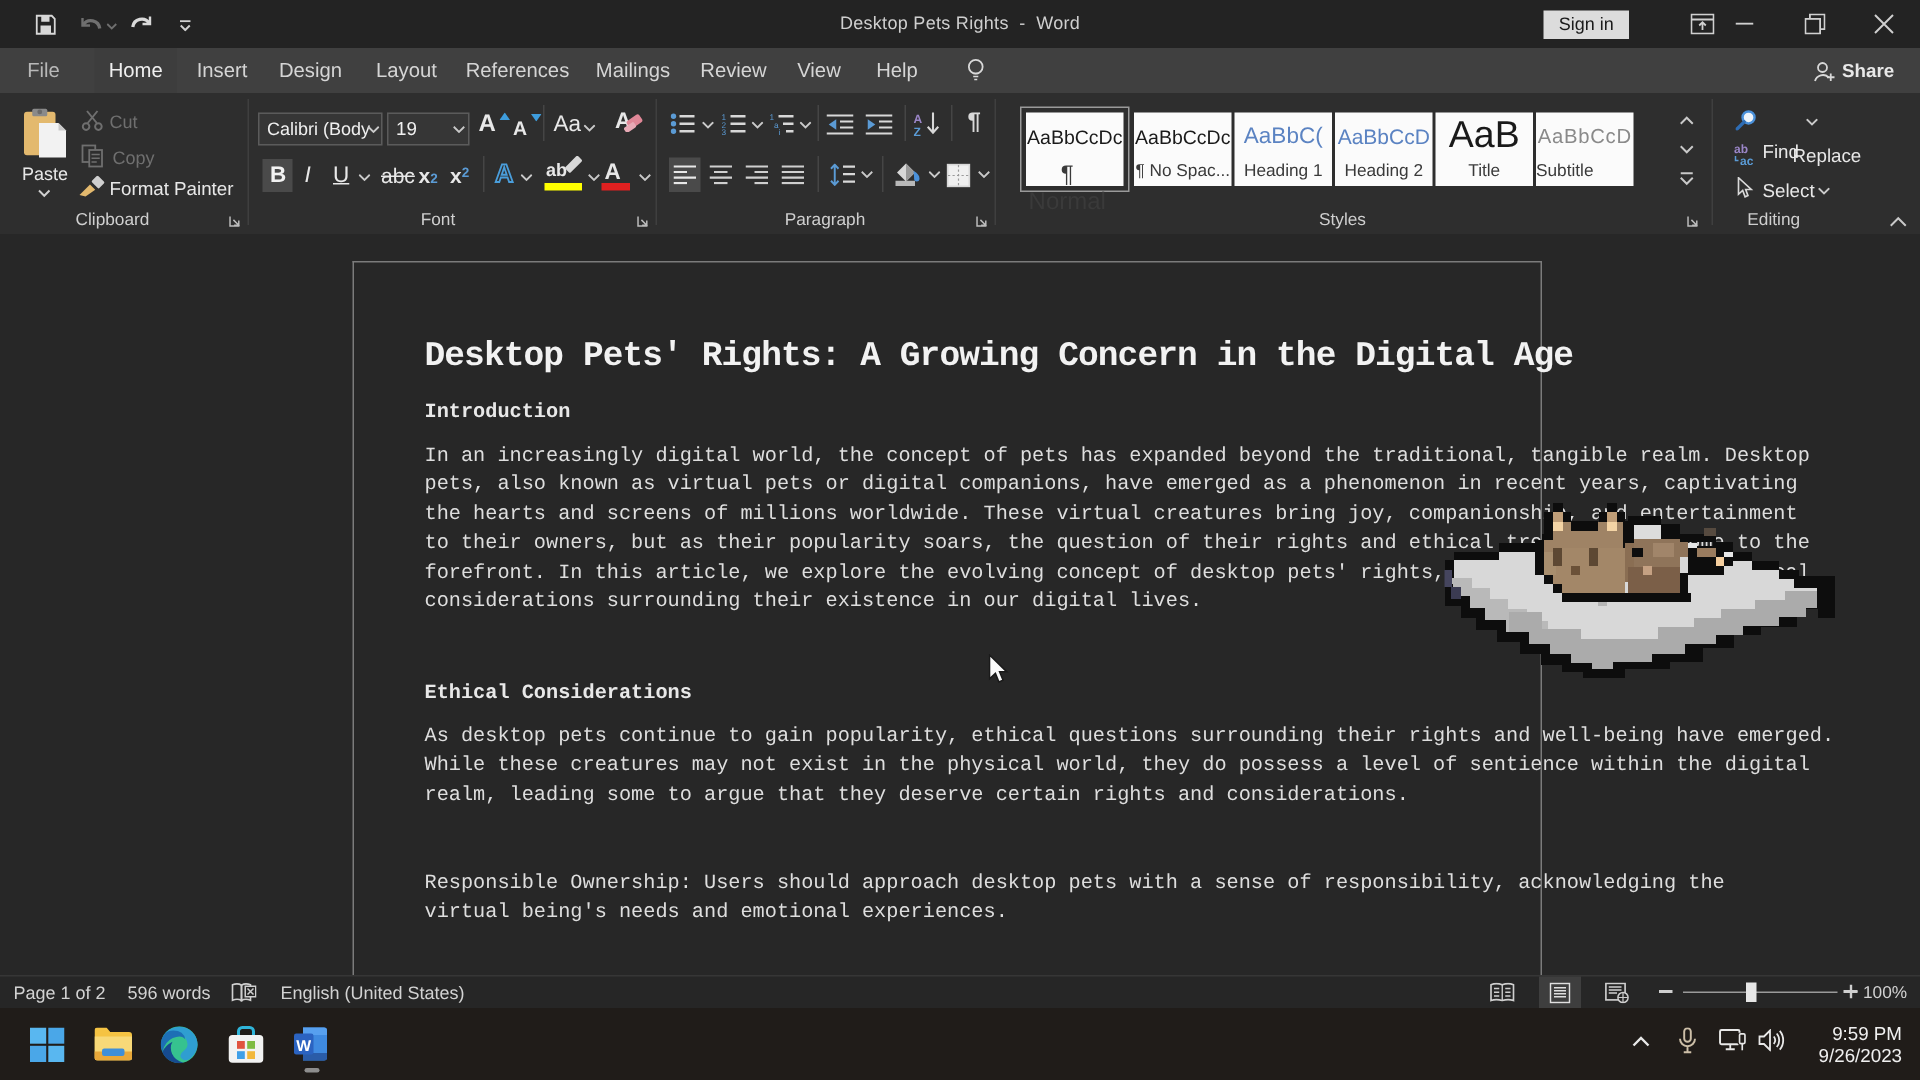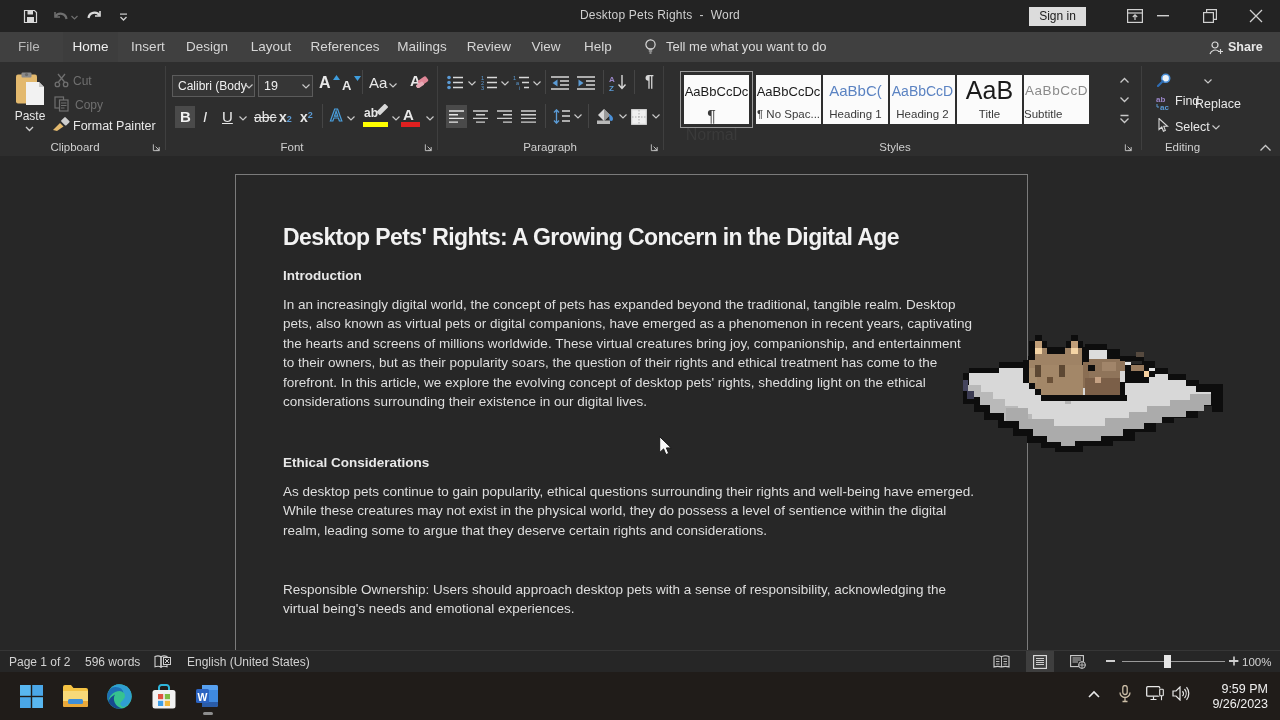--- a/index.html
+++ b/index.html
@@ -8,21 +8,21 @@
   .abs { position:absolute; }
   #app { position:relative; width:1280px; height:720px; }
   
   #titlebar { position:absolute; left:0; top:0; width:1280px; height:32px; background:#232323; }
   #tabrow { position:absolute; left:0; top:32px; width:1280px; height:30px; background:#404040; }
   .tab { position:absolute; top:0; height:30px; line-height:30px; color:#d5d5d5; font-size:13.5px; text-align:center; }
   #ribbon { position:absolute; left:0; top:62px; width:1280px; height:94px; background:#2e2e2e; }
   .glabel { position:absolute; bottom:3px; font-size:11.5px; color:#cfcfcf; text-align:center; }
   .gsep { position:absolute; top:4px; width:1px; height:84px; background:#3f3f3f; }
   .launcher { position:absolute; width:9px; height:9px; }
-  #docarea { position:absolute; left:0; top:156px; width:1280px; height:494px; background:#272727; overflow:hidden; }
+  #docarea { position:absolute; left:0; top:156px; width:1280px; height:494px; background:#272727; overflow:hidden;font-family:Liberation Mono, monospace; }
   #page { position:absolute; left:235px; top:18px; width:793px; height:600px; background:#272727; border:1px solid #7b7b7b; border-bottom:none; }
   #statusbar { position:absolute; left:0; top:650px; width:1280px; height:22px; background:#262626; border-top:1px solid #363636; color:#d2d2d2; font-size:12px; }
   #taskbar { position:absolute; left:0; top:672px; width:1280px; height:48px; background:#201c19; }
   .dim { color:#6f6f6f; }
   svg { display:block; }
 </style>
 </head>
 <body>
 <div id="app">
 
@@ -44,21 +44,21 @@
 
     <svg class="abs" style="left:86px;top:10px" width="16" height="13" viewBox="0 0 16 13">
       <path d="M14 1 v5 h-5" fill="none" stroke="#dadada" stroke-width="1.6"></path>
       <path d="M13.5 5.5 a6 6 0 0 0 -11 2.5" fill="none" stroke="#dadada" stroke-width="2.2"></path>
     </svg>
 
     <svg class="abs" style="left:119px;top:13px" width="9" height="8" viewBox="0 0 9 8">
       <rect x="1" y="0.5" width="7" height="1.2" fill="#d0d0d0"></rect>
       <path d="M1.5 4 L4.5 7 L7.5 4" fill="none" stroke="#d0d0d0" stroke-width="1.3"></path>
     </svg>
-    <div class="abs" style="left:540px;top:8px;width:200px;text-align:right;color:#cfcfcf;font-size:12px;letter-spacing:0.2px;">Desktop&nbsp;Pets&nbsp;Rights&nbsp; -&nbsp; Word</div>
+    <div class="abs" style="left:540px;top:8px;width:200px;text-align:center;color:#cfcfcf;font-size:12px;letter-spacing:0.2px;">Desktop&nbsp;Pets&nbsp;Rights&nbsp; -&nbsp; Word</div>
     <div class="abs" style="left:1029px;top:7px;width:57px;height:19px;background:#dcdcdc;color:#1b1b1b;font-size:12px;text-align:center;line-height:19px;">Sign in</div>
 
     <svg class="abs" style="left:1127px;top:9px" width="16" height="14" viewBox="0 0 16 14">
       <rect x="0.6" y="0.6" width="14.8" height="12.8" fill="none" stroke="#d0d0d0" stroke-width="1.2"></rect>
       <line x1="0.6" y1="4" x2="15.4" y2="4" stroke="#d0d0d0" stroke-width="1.2"></line>
       <path d="M8 11 v-5 M5.8 8 L8 5.8 L10.2 8" fill="none" stroke="#d0d0d0" stroke-width="1.2"></path>
     </svg>
 
     <svg class="abs" style="left:1157px;top:15px" width="12" height="2" viewBox="0 0 12 2">
         <rect width="12" height="1.4" fill="#d0d0d0"></rect>
@@ -84,21 +84,20 @@
     <div class="tab" style="left:307px;width:76px;">References</div>
     <div class="tab" style="left:391px;width:62px;">Mailings</div>
     <div class="tab" style="left:463px;width:52px;">Review</div>
     <div class="tab" style="left:526px;width:40px;">View</div>
     <div class="tab" style="left:578px;width:40px;">Help</div>
 
     <svg class="abs" style="left:644px;top:7px" width="13" height="17" viewBox="0 0 13 17">
       <circle cx="6.5" cy="5.5" r="4.6" fill="none" stroke="#d8d8d8" stroke-width="1.2"></circle>
       <path d="M4.8 10 h3.4 M4.8 12 h3.4 M5.5 14 h2" stroke="#d8d8d8" stroke-width="1.1"></path>
     </svg>
-    <div class="tab" style="left:666px;width:175px;text-align:left;color:#dadada;font-size:13px;">Tell me what you want to do</div>
 
     <svg class="abs" style="left:1209px;top:9px" width="15" height="14" viewBox="0 0 15 14">
       <circle cx="6" cy="4" r="3" fill="none" stroke="#d8d8d8" stroke-width="1.2"></circle>
       <path d="M1 13 a5.5 5.5 0 0 1 9 -2.5" fill="none" stroke="#d8d8d8" stroke-width="1.2"></path>
       <path d="M11.5 8 v5 M9 10.5 h5" stroke="#d8d8d8" stroke-width="1.2"></path>
     </svg>
     <div class="tab" style="left:1228px;width:44px;text-align:left;color:#e8e8e8;font-weight:bold;font-size:12.5px;">Share</div>
   </div>
 
   <div id="ribbon">

